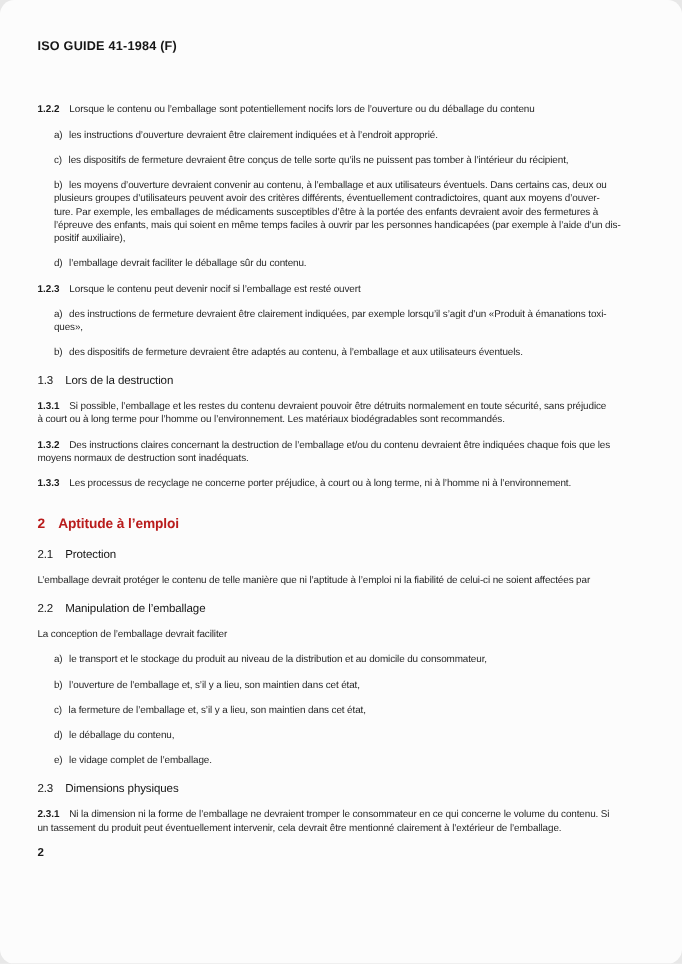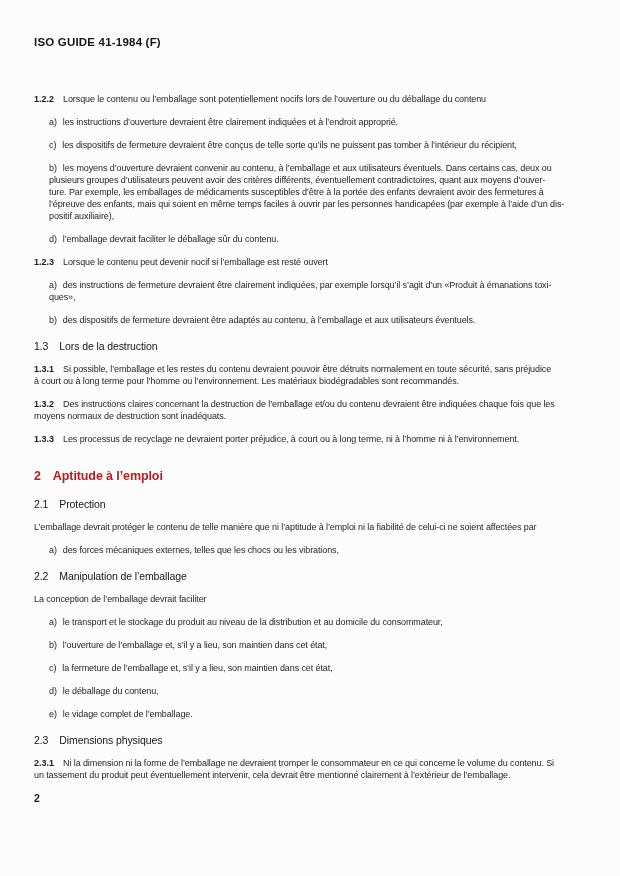--- a/index.html
+++ b/index.html
@@ -7,20 +7,21 @@
   .page {
     position: relative;
     width: 620px;
     height: 876px;
     margin: 0 auto;
     background: #fcfcfc;
     overflow: hidden;
     font-family: "Liberation Sans", "DejaVu Sans", sans-serif;
     color: #262626;
     box-sizing: border-box;
+    border-radius: 13px;
   }
   .content {
     padding: 36px 28px 0 34px;
   }
   .doc-header {
     font-size: 11.5px;
     font-weight: 700;
     letter-spacing: 0.2px;
     color: #161616;
     line-height: 13px;
@@ -126,38 +127,35 @@
       <span class="num">1.3.1</span><span class="txt">Si possible, l’emballage et les restes du contenu devraient pouvoir être détruits normalement en toute sécurité, sans préjudice
 à court ou à long terme pour l’homme ou l’environnement. Les matériaux biodégradables sont recommandés.</span>
     </div>
 
     <div class="para">
       <span class="num">1.3.2</span><span class="txt">Des instructions claires concernant la destruction de l’emballage et/ou du contenu devraient être indiquées chaque fois que les
 moyens normaux de destruction sont inadéquats.</span>
     </div>
 
     <div class="para">
-      <span class="num">1.3.3</span><span class="txt">Les processus de recyclage ne devraient porter préjudice, à court ou à long terme, ni à l’homme ni à l’environnement.</span>
+      <span class="num">1.3.3</span><span class="txt">Les processus de recyclage ne concerne porter préjudice, à court ou à long terme, ni à l’homme ni à l’environnement.</span>
     </div>
 
     <div class="h-chapter">
       <span class="num">2</span><span>Aptitude à l’emploi</span>
     </div>
 
     <div class="h-section">
       <span class="num">2.1</span><span>Protection</span>
     </div>
 
     <div class="para">
       <span class="txt">L’emballage devrait protéger le contenu de telle manière que ni l’aptitude à l’emploi ni la fiabilité de celui-ci ne soient affectées par</span>
     </div>
 
-    <div class="para item">
-      <span class="label">a)</span><span class="txt">des forces mécaniques externes, telles que les chocs ou les vibrations,</span>
-    </div>
 
 
 
     <div class="h-section">
       <span class="num">2.2</span><span>Manipulation de l’emballage</span>
     </div>
 
     <div class="para">
       <span class="txt">La conception de l’emballage devrait faciliter</span>
     </div>

